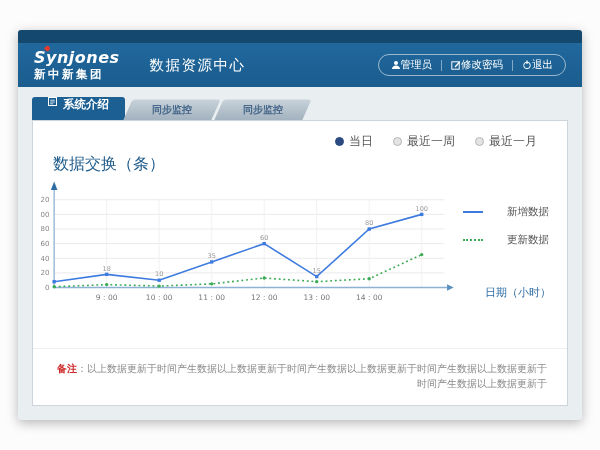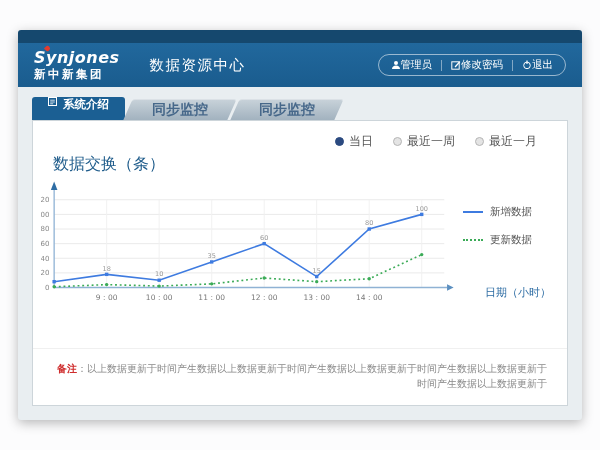--- a/index.html
+++ b/index.html
@@ -27,41 +27,41 @@
   .navbar{height:28px;background:linear-gradient(#ffffff,#d9dee2);border-bottom:1px solid #c2cad0;
           display:flex;align-items:center;padding-left:22px;flex:none;}
   .nav-item{font-size:12.5px;font-weight:bold;color:#1b5a8c;padding:0 26px;cursor:pointer;white-space:nowrap;}
   .nav-sep{width:1px;height:14px;background:#b6c0c7;}
 
   
   .content{flex:1;display:flex;flex-direction:column;overflow:hidden;}
   .tabs{display:flex;align-items:flex-end;margin:10px 0 0 14px;height:23px;gap:3px;flex:none;}
   .tab-active{background:#1b5f93;color:#fff;font-size:11.5px;font-weight:bold;padding:0 16px;height:23px;
               display:flex;gap:6px;border-radius:3px 3px 0 0;cursor:pointer;}
-  .tab{position:relative;color:#47688a;font-size:14px;font-weight:bold;height:21px;line-height:21px;
+  .tab{position:relative;color:#47688a;font-size:10px;font-weight:bold;height:21px;line-height:21px;
        padding:0 24px;cursor:pointer;}
   .tab::before{content:'';position:absolute;inset:0;background:linear-gradient(#c9d3da,#a2b2bf);
                transform:skewX(-24deg);border-radius:3px 3px 0 0;box-shadow:inset 0 1px 0 rgba(255,255,255,.35);}
   .tab span{position:relative;}
 
   
   .panel{background:#fff;border:1px solid #cdd5da;margin:0 14px 14px;flex:1;display:flex;
          flex-direction:column;overflow:hidden;}
   .filter-row{display:flex;justify-content:flex-end;gap:20px;padding:12px 30px 2px 0;font-size:12px;
               color:#555;align-items:center;flex:none;}
   .radio{display:flex;align-items:center;gap:5px;cursor:pointer;}
   .dot{width:9px;height:9px;border-radius:50%;}
   .dot.on{background:#2b4a80;border:1px solid #2b4a80;}
   .dot.off{background:#e4e4e4;border:1px solid #b5b5b5;}
   .ylabel{font-size:16px;font-weight:normal;color:#1f5c8b;padding:2px 0 0 20px;flex:none;}
   .chart-row{display:flex;align-items:stretch;padding:0 8px;position:relative;flex:none;}
   .chart-box{flex:1;min-width:0;}
   svg.chart{width:100%;display:block;}
   .legend{width:96px;display:flex;flex-direction:column;justify-content:center;gap:14px;padding-bottom:30px;}
-  .legend-item{display:flex;align-items:center;gap:7px;font-size:10.5px;color:#555;cursor:pointer;}
+  .legend-item{display:flex;align-items:center;gap:24px;font-size:10.5px;color:#555;cursor:pointer;}
   .ls-blue{width:20px;border-top:2px solid #3e7be0;}
   .ls-green{width:20px;border-top:2px dotted #3bab57;}
   .xlabel{position:absolute;right:16px;bottom:6px;font-size:11px;font-weight:normal;color:#2e6da4;}
 
   .note{margin-top:auto;border-top:1px solid #f0f0f0;padding:12px 20px 14px;font-size:10px;
         color:#8a8a8a;text-align:right;line-height:1.5;}
   .note b{color:#cf2d2d;font-weight:bold;}
 </style>
 </head>
 <body>

